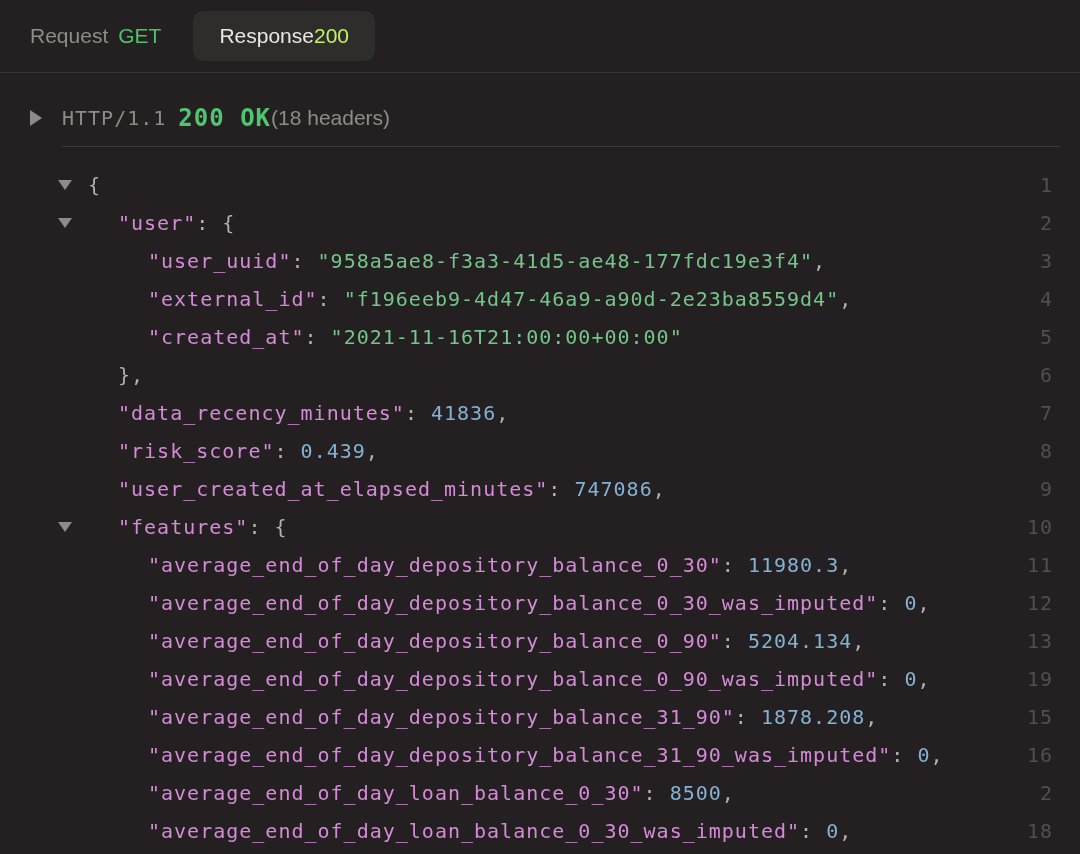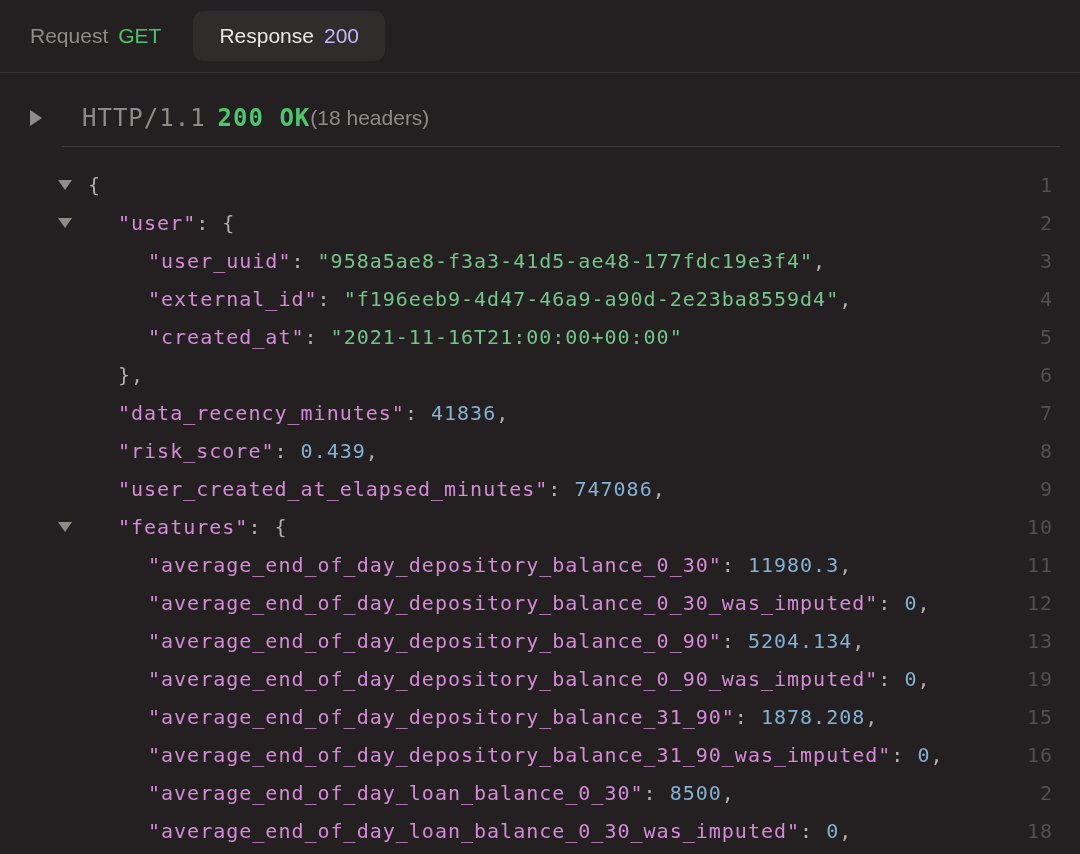--- a/index.html
+++ b/index.html
@@ -24,47 +24,46 @@
     font-size: 21px;
     padding: 12px 0;
     cursor: pointer;
   }
   .req-label { color: #8f8b88; }
   .req-method { color: #4cc16c; }
   .resp-tab {
     margin-left: 32px;
     display: flex;
     align-items: center;
-    gap: 10px;
     font-size: 21px;
     background: #2f2c2c;
     border-radius: 10px;
     padding: 13px 26px;
     cursor: pointer;
   }
   .resp-label { color: #e9e7e4; }
-  .resp-status { color: #c4b5fd; }
+  .resp-status { color: #bef264; }
 
   
   .status-row {
     display: flex;
     align-items: center;
     margin: 27px 0 0 30px;
     height: 36px;
   }
   .tri-right {
     width: 0; height: 0;
     border-top: 8px solid transparent;
     border-bottom: 8px solid transparent;
     border-left: 12px solid #8f8b88;
     margin-right: 20px;
     cursor: pointer;
   }
   .mono { font-family: "DejaVu Sans Mono", monospace; letter-spacing: 1px; }
-  .proto { color: #8f8b88; font-size: 24px; margin-left: 20px; }
+  .proto { color: #8f8b88; font-size: 20px; }
   .status-ok { color: #4ec56e; font-size: 24px; font-weight: bold; margin-left: 12px; }
   .headers-note { color: #8f8b88; font-size: 21px; }
   .status-divider {
     border-top: 1px solid #3d393a;
     margin: 10px 20px 0 62px;
   }
 
   
   .code-area { margin-top: 19px; }
   .code-row {

